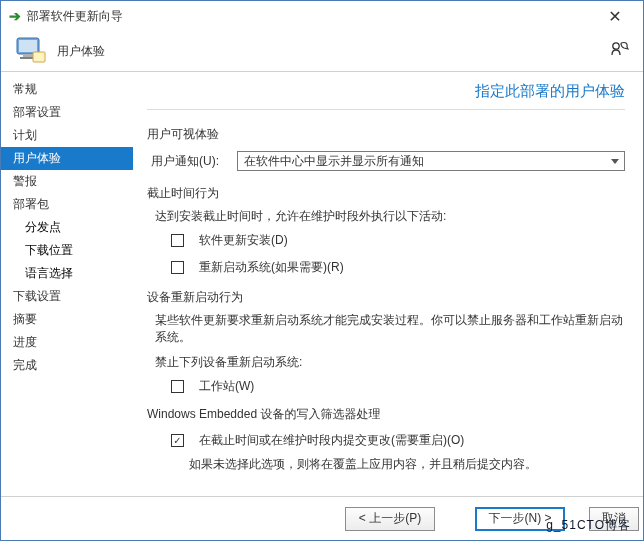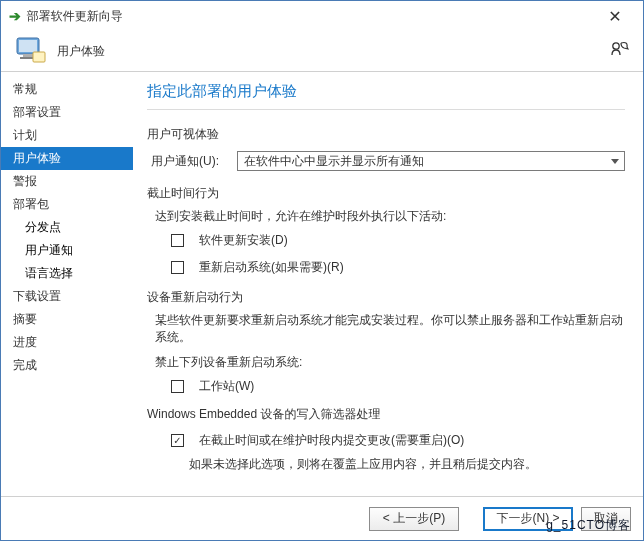--- a/index.html
+++ b/index.html
@@ -12,33 +12,33 @@
   .header-icon svg { width: 32px; height: 32px; }
   .header-title { font-size: 12px; color: #333; }
   .feedback-icon { margin-left: auto; font-size: 16px; color: #333; }
   .divider { border: none; border-top: 1px solid #d0d0d0; margin: 0; }
   .body { flex: 1; display: flex; overflow: hidden; }
   .sidebar { width: 132px; padding-top: 6px; background: #fff; }
   .side-item { padding: 3px 12px; cursor: default; }
   .side-item.selected { background: #1979ca; color: #fff; }
   .side-sub { padding: 3px 12px 3px 24px; color: #000000; }
   .content { flex: 1; padding: 10px 18px 8px 14px; overflow: hidden; display: flex; flex-direction: column; }
-  .content-title { color: #1979ca; font-size: 15px; margin-bottom: 4px; }
+  .content-title { color: #1979ca; font-size: 15px; margin-bottom: 4px; text-align: right; }
   .hr2 { border: none; border-top: 1px solid #dcdcdc; margin: 4px 0 10px 0; }
   .section-label { margin: 6px 0 4px 0; }
   .row { display: flex; align-items: center; margin: 4px 0; }
   .field-label { width: 90px; padding-left: 4px; }
   .select { flex: 1; height: 20px; border: 1px solid #7a7a7a; background: #fff; display: flex; align-items: center; padding: 0 18px 0 6px; position: relative; font-size: 12px; }
   .select::after { content: ""; position: absolute; right: 5px; top: 7px; width: 0; height: 0; border-left: 4px solid transparent; border-right: 4px solid transparent; border-top: 5px solid #555; }
   .sub { margin-left: 8px; margin-top: 2px; margin-bottom: 2px; }
   .cb-row { display: flex; align-items: center; gap: 15px; margin: 5px 0 5px 24px; }
   .cb { width: 13px; height: 13px; border: 1px solid #333; background: #fff; display: inline-flex; align-items: center; justify-content: center; font-size: 10px; color: #333; line-height: 1; }
   .cb.checked::before { content: "✓"; }
   .indent-text { margin-left: 42px; margin-top: 2px; }
-  .footer { border-top: 1px solid #d0d0d0; height: 44px; display: flex; align-items: center; justify-content: flex-end; gap: 8px; padding: 0 12px; }
+  .footer { border-top: 1px solid #d0d0d0; height: 44px; display: flex; align-items: center; justify-content: flex-end; gap: 24px; padding: 0 4px; }
   .btn { min-width: 90px; height: 24px; border: 1px solid #8c8c8c; background: linear-gradient(#fdfdfd,#ececec); display: flex; align-items: center; justify-content: center; font-size: 12px; padding: 0 10px; }
   .btn.primary { border: 2px solid #1979ca; background: #fff; margin-left: 16px; }
   .btn.disabled { color: #a0a0a0; border-color: #c0c0c0; background: #f4f4f4; }
   .watermark { position: absolute; right: 12px; bottom: 6px; color: #0f172a; font-size: 12px; letter-spacing: 1px; pointer-events: none; }
 </style>
 </head>
 <body>
 
 <div class="window">
   <div class="titlebar">
@@ -70,21 +70,21 @@
 
   <div class="body">
     <div class="sidebar">
       <div class="side-item"><span>常规</span></div>
       <div class="side-item"><span>部署设置</span></div>
       <div class="side-item"><span>计划</span></div>
       <div class="side-item selected"><span>用户体验</span></div>
       <div class="side-item"><span>警报</span></div>
       <div class="side-item"><span>部署包</span></div>
       <div class="side-sub"><span>分发点</span></div>
-      <div class="side-sub"><span>用户通知</span></div>
+      <div class="side-sub"><span>下载位置</span></div>
       <div class="side-sub"><span>语言选择</span></div>
       <div class="side-item"><span>下载设置</span></div>
       <div class="side-item"><span>摘要</span></div>
       <div class="side-item"><span>进度</span></div>
       <div class="side-item"><span>完成</span></div>
     </div>
 
     <div class="content">
       <div class="content-title">指定此部署的用户体验</div>
       <hr class="hr2">

